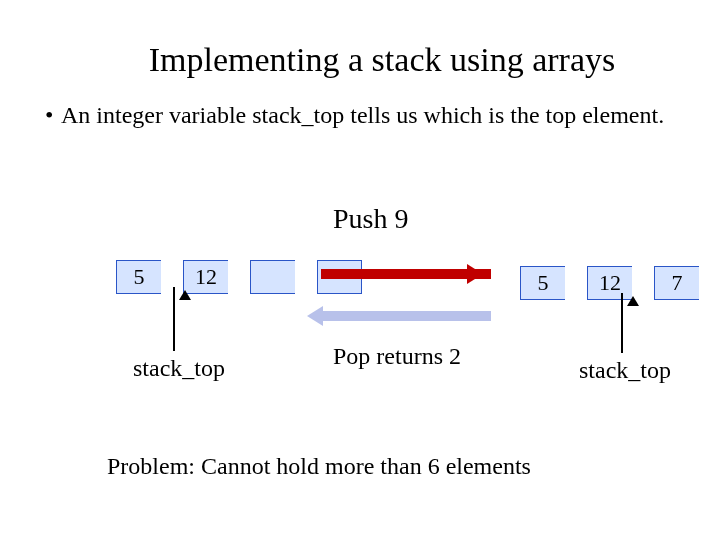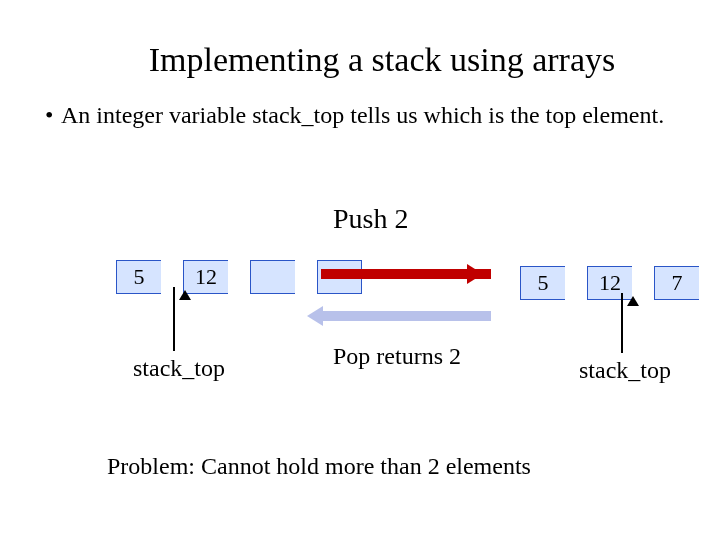--- a/index.html
+++ b/index.html
@@ -112,21 +112,21 @@
     font-size: 24px;
   }
 </style>
 </head>
 <body>
 
 <div class="title">Implementing a stack using arrays</div>
 
 <div class="bullet">An integer variable stack_top tells us which is the top element.</div>
 
-<div class="push-label">Push 2</div>
+<div class="push-label">Push 9</div>
 
 <div class="array array-left">
   <div class="cell">5</div>
   <div class="cell">12</div>
   <div class="cell"></div>
   <div class="cell"></div>
 </div>
 
 <div class="arrow arrow-push">
   <div class="shaft"></div>
@@ -149,13 +149,13 @@
   </div>
 <div class="ptr-line ptr-right">
     <div class="up-head"></div>
   </div>
 
 <div class="ptr-label-left">stack_top</div>
 <div class="ptr-label-right">stack_top</div>
 
 <div class="pop-label">Pop returns 2</div>
 
-<div class="problem">Problem: Cannot hold more than 2 elements</div>
+<div class="problem">Problem: Cannot hold more than 6 elements</div>
 
 </body></html>

